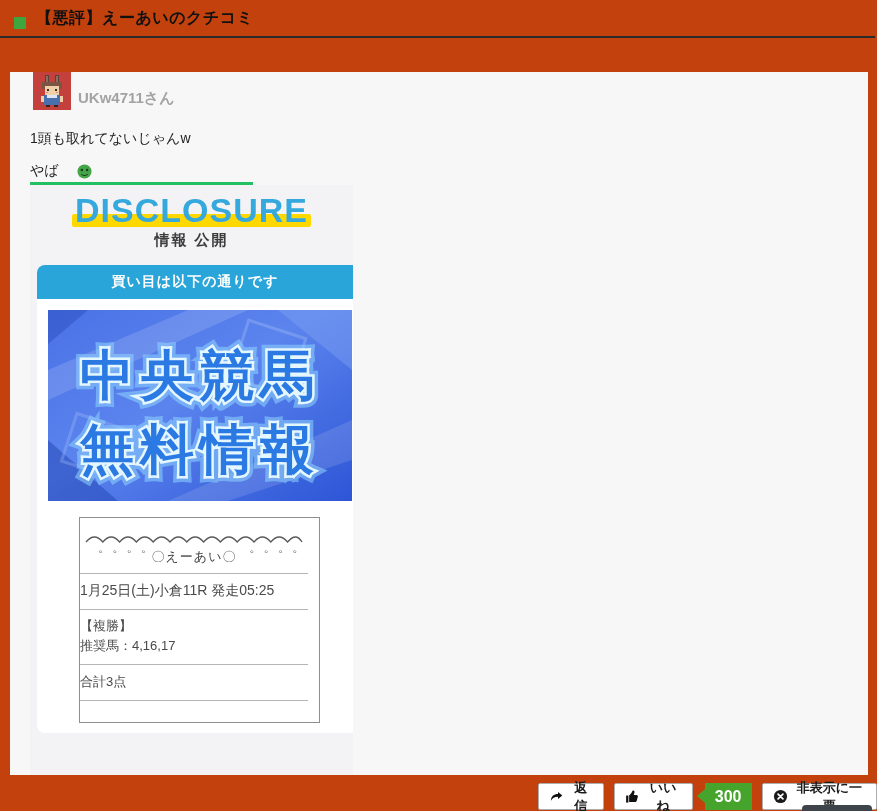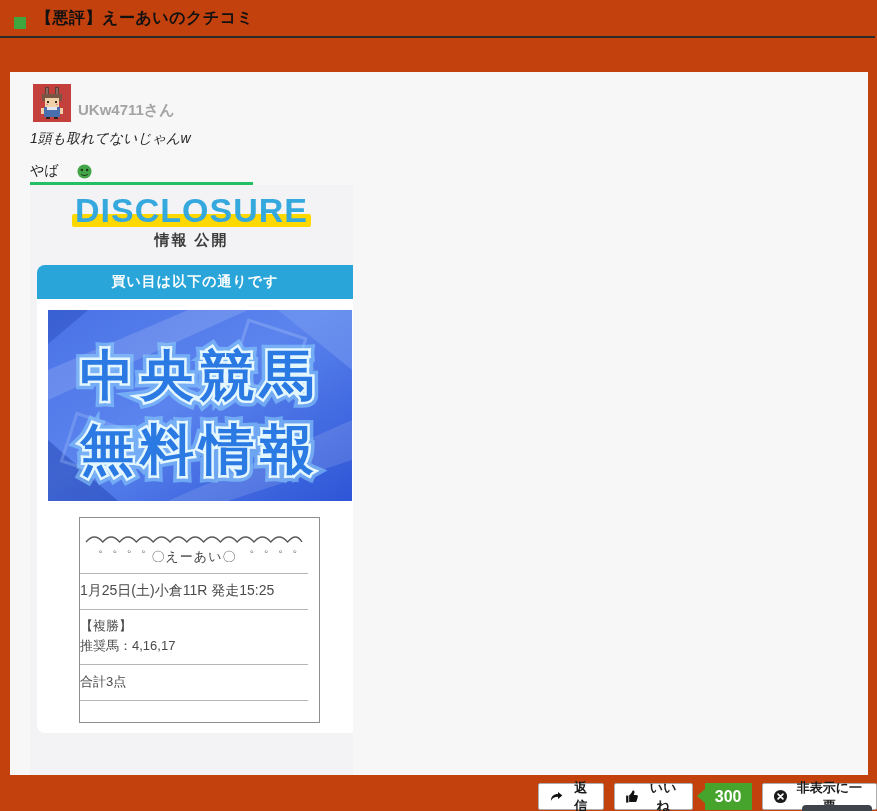--- a/index.html
+++ b/index.html
@@ -7,24 +7,24 @@
   body { font-family:"Liberation Sans","DejaVu Sans",sans-serif; color:#222; }
   #page { position:relative; width:877px; height:811px; overflow:hidden; background:#c2410c; }
 
   
   .hdr-bullet { position:absolute; left:14px; top:17px; width:12px; height:12px; background:#3fa53f; }
   .hdr-title  { position:absolute; left:36px; top:8px; font-size:16px; font-weight:bold; color:#111; letter-spacing:.5px; }
   .hdr-rule   { position:absolute; left:0; top:36px; width:875px; height:2px; background:#2b2b2b; }
 
   
   .card { position:absolute; left:10px; top:72px; width:858px; height:703px; background:#f7f7f7; }
-  .user-row { position:absolute; left:23px; top:12px; display:flex; align-items:flex-end; }
+  .user-row { position:absolute; left:23px; top:0; display:flex; align-items:flex-end; }
   .avatar { width:38px; height:38px; display:block; }
   .username { margin-left:7px; margin-bottom:2px; font-size:15px; font-weight:bold; color:#a3a3a3; }
-  .comment-line1 { position:absolute; left:20px; top:58px; font-size:14px; color:#222;font-style:italic; }
+  .comment-line1 { position:absolute; left:20px; top:58px; font-size:14px; color:#222; }
   .comment-line2 { position:absolute; left:20px; top:90px; font-size:14px; color:#222; display:flex; align-items:center; gap:18px; }
   .emoji { width:15px; height:15px; display:block; }
   .green-underline { position:absolute; left:20px; top:110px; width:223px; height:3px; background:#22c063; }
 
   
   .promo { position:absolute; left:20px; top:113px; width:323px; height:590px; background:#f3f3f5; overflow:hidden; }
   .promo-header { position:absolute; left:0; top:0; width:100%; text-align:center; }
   .logo-wrap { position:relative; display:inline-block; margin-top:6px; }
   .yellow-bar { position:absolute; left:-3px; right:-3px; bottom:3px; height:13px; background:#ffd800; border-radius:2px; }
   .logo-text { position:relative; font-size:34px; font-weight:bold; color:#35a8dd; letter-spacing:1px; }
@@ -143,21 +143,21 @@
             <text x="152" y="158" fill="#2b7ae4" stroke="#e4f7ff" stroke-width="5" paint-order="stroke">無料情報</text>
           </g>
         </svg>
 
         <div class="ticket">
           <svg class="scallop" width="218" height="12" viewBox="0 0 218 12">
             <path d="M1 10 Q9.4 0 17.8 10 Q26.2 0 34.6 10 Q43 0 51.4 10 Q59.8 0 68.2 10 Q76.6 0 85 10 Q93.4 0 101.8 10 Q110.2 0 118.6 10 Q127 0 135.4 10 Q143.8 0 152.2 10 Q160.6 0 169 10 Q177.4 0 185.8 10 Q194.2 0 202.6 10 Q211 0 217 10" fill="none" stroke="#5a5a5a" stroke-width="1.3"></path>
           </svg>
           <div class="provider-line">゜゜゜゜ 〇えーあい〇 ゜゜゜゜</div>
           <hr class="t-rule">
-          <div class="t-race">1月25日(土)小倉11R 発走15:25</div>
+          <div class="t-race">1月25日(土)小倉11R 発走05:25</div>
           <hr class="t-rule2">
           <div class="t-bet">【複勝】</div>
           <div class="t-picks">推奨馬：4,16,17</div>
           <hr class="t-rule2">
           <div class="t-total">合計3点</div>
           <hr class="t-rule2">
         </div>
 
       </div>
     </div>

